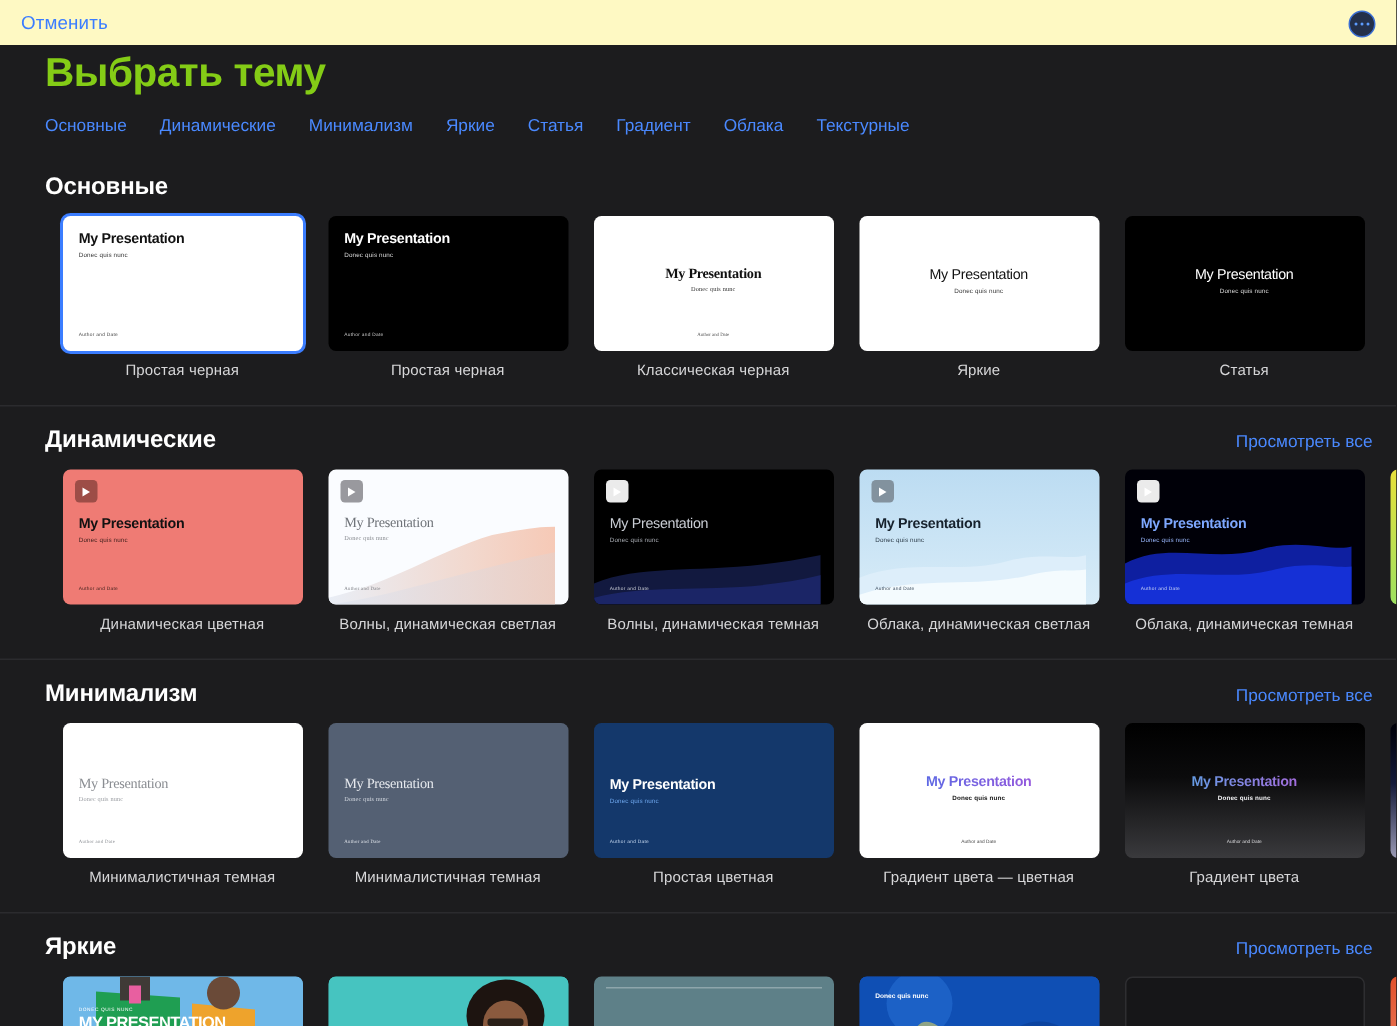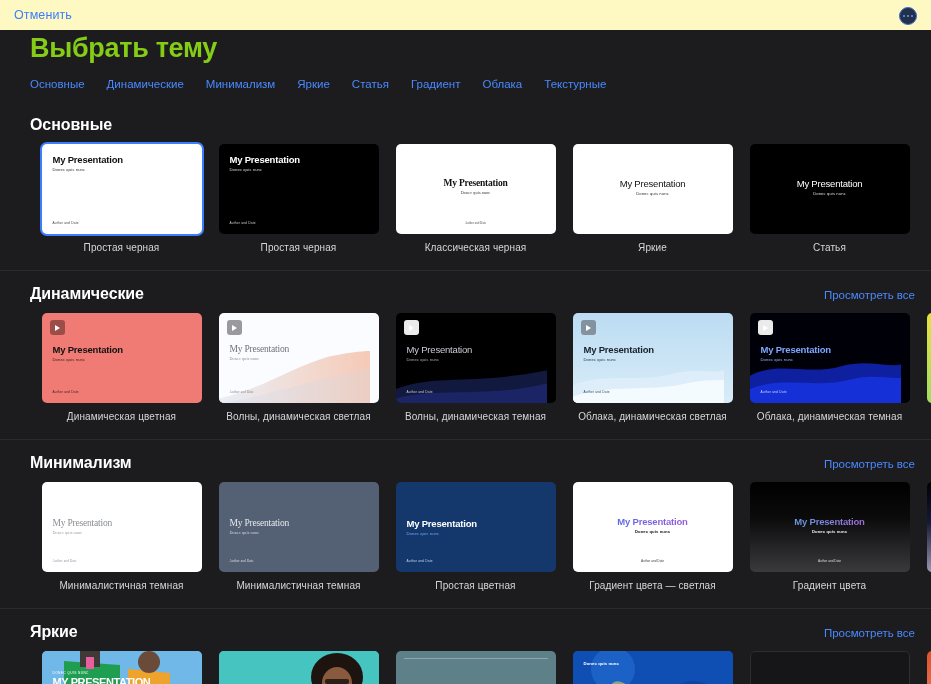--- a/index.html
+++ b/index.html
@@ -400,21 +400,21 @@
       </div>
 
       <div class="cell">
         <div class="card" style="background:#ffffff;">
           <div class="mid">
             <div class="s-title" style="background:linear-gradient(90deg,#3b72e8,#b84fd8);-webkit-background-clip:text;background-clip:text;color:transparent;">My Presentation</div>
             <div class="s-sub" style="color:#111;font-weight:bold;">Donec quis nunc</div>
           </div>
           <div class="auth-c" style="color:#444;">Author and Date</div>
         </div>
-        <div class="caption">Градиент цвета — светлая</div>
+        <div class="caption">Градиент цвета — цветная</div>
       </div>
 
       <div class="cell">
         <div class="card" style="background:linear-gradient(#000000 0%,#0b0b0c 40%,#3a3a3d 100%);">
           <div class="mid">
             <div class="s-title" style="background:linear-gradient(90deg,#3fb8e8,#c94fd8);-webkit-background-clip:text;background-clip:text;color:transparent;">My Presentation</div>
             <div class="s-sub" style="color:#f2f2f4;font-weight:bold;">Donec quis nunc</div>
           </div>
           <div class="auth-c" style="color:#dcdcdf;">Author and Date</div>
         </div>

